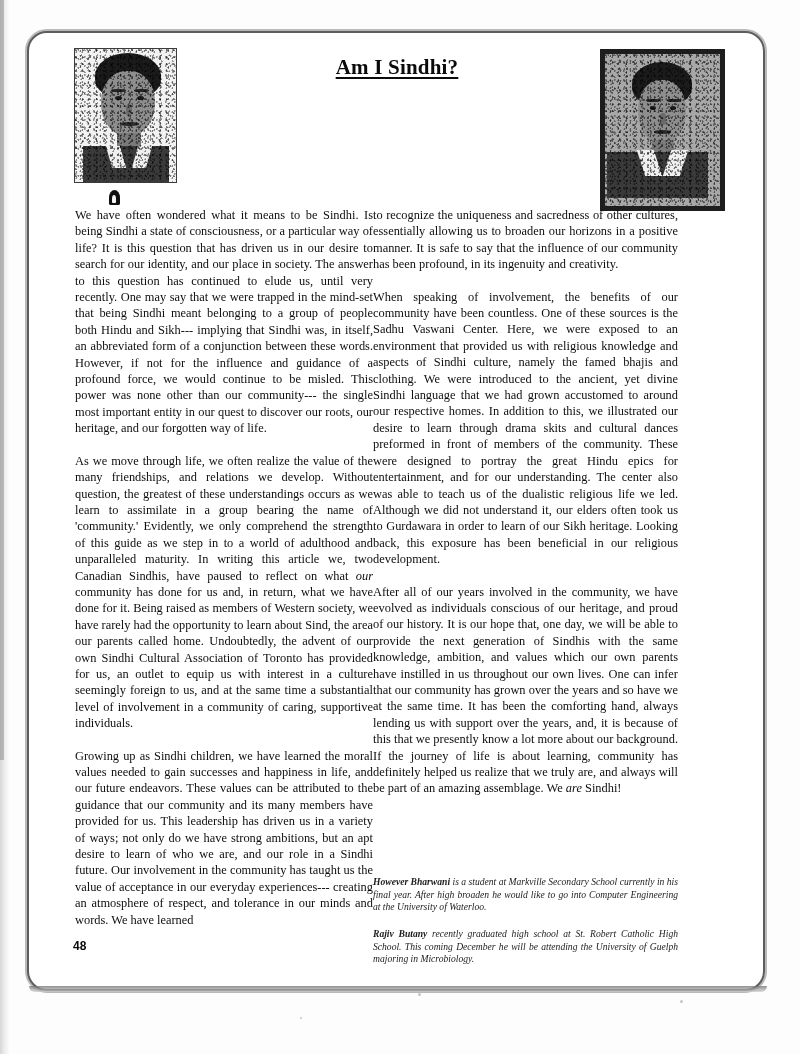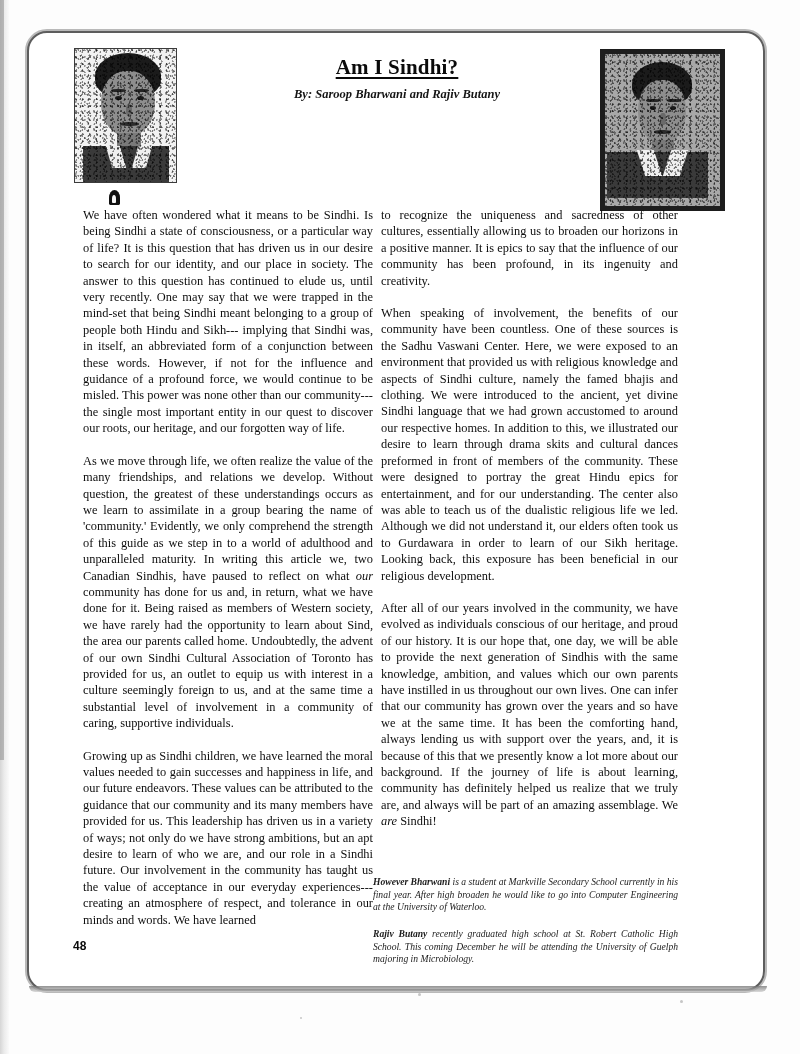--- a/index.html
+++ b/index.html
@@ -171,21 +171,21 @@
     top: 176px;
     width: 298px;
     font-size: 12.4px;
     line-height: 16.4px;
     text-align: justify;
     color: #0d0d0d;
   }
   #col-left  { left: 48px; }
   #col-right { left: 346px; width: 305px; }
 
-  .para { margin: 0 0 16px 8px; }
+  .para { margin: 0 0 16px 0; }
   .para:last-child { margin-bottom: 0; }
   em { }
 
   
   .bio {
     position: absolute;
     left: 346px;
     width: 305px;
     font-size: 9.6px;
     line-height: 12.6px;
@@ -267,31 +267,30 @@
         <div class="neck" style="left:47px; top:86px; width:22px; height:16px;"></div>
         <div class="shirt" style="left:2px;  top:98px; width:101px; height:46px;"></div>
         <div class="collarL" style="left:36px; top:96px; width:17px; height:26px; transform:skewX(18deg);"></div>
         <div class="collarR" style="left:62px; top:96px; width:17px; height:26px; transform:skewX(-18deg);"></div>
         <div class="noise"></div>
       </div>
     </div>
 
     <div id="headline">
       <h1 id="article-title">Am I Sindhi?</h1>
-      <div id="article-byline">By: Saroop Bharwani and Rajiv Butany</div>
     </div>
 
     <div class="column" id="col-left">
       <p class="para">We have often wondered what it means to be Sindhi. Is being Sindhi a state of consciousness, or a particular way of life?  It is this question that has driven us in our desire to search for our identity, and our place in society.  The answer to this question has continued to elude us, until very recently.  One may say that we were trapped in the mind-set that being Sindhi meant belonging to a group of people both Hindu and Sikh--- implying that Sindhi was, in itself, an abbreviated form of a conjunction between these words.    However, if not for the influence and guidance of a profound force, we would continue to be misled.   This power was none other than our community--- the single most important entity in our quest to discover our roots, our heritage, and our forgotten way of life.</p>
       <p class="para"><span>As we move through life, we often realize the value of the many friendships, and relations we develop. Without question, the greatest of these understandings occurs as we learn to assimilate in a group bearing the name of 'community.'  Evidently, we only comprehend the strength of this guide as we step in to a world of adulthood and unparalleled maturity.    In writing this article we, two Canadian Sindhis, have paused to reflect on what <em>our</em> community has done for us and, in return, what we have done for it.   Being raised as members of Western society, we have rarely had the opportunity to learn about Sind, the area our parents called home. Undoubtedly, the advent of our own Sindhi Cultural Association of Toronto has provided for us, an outlet to equip us with interest in a culture seemingly foreign to us, and at the same time a substantial level of involvement in a community of caring, supportive individuals.</span></p>
       <p class="para">Growing up as Sindhi children, we have learned the moral values needed to gain successes and happiness in life, and our future endeavors.  These values can be attributed to the guidance that our community and its many members have provided for us.   This leadership has driven us in a variety of ways; not only do we have strong ambitions, but an apt desire to learn of who we are, and our role in a Sindhi future.  Our involvement in the community has taught us the value of acceptance in our everyday experiences--- creating an atmosphere of respect, and tolerance in our minds and words.  We have learned</p>
     </div>
 
     <div class="column" id="col-right">
-      <p class="para">to recognize the uniqueness and sacredness of other cultures, essentially allowing us to broaden our horizons in a positive manner.  It is epics to say that the influence of our community has been profound, in its ingenuity and creativity.</p>
+      <p class="para">to recognize the uniqueness and sacredness of other cultures, essentially allowing us to broaden our horizons in a positive manner.  It is safe to say that the influence of our community has been profound, in its ingenuity and creativity.</p>
       <p class="para">When speaking of involvement, the benefits of our community have been countless.   One of these sources is the Sadhu Vaswani Center.  Here, we were exposed to an environment that provided us with religious knowledge and aspects of Sindhi culture, namely the famed bhajis and clothing.   We were introduced to the ancient, yet divine Sindhi language that we had grown accustomed to around our respective homes.  In addition to this, we illustrated our desire to learn through drama skits and cultural dances preformed in front of members of the community.    These were designed to portray the great Hindu epics for entertainment, and for our understanding.  The center also was able to teach us of the dualistic religious life we led.  Although we did not understand it, our elders often took us to Gurdawara in order to learn of our Sikh heritage. Looking back, this exposure has been beneficial in our religious development.</p>
       <p class="para">After all of our years involved in the community, we have evolved as individuals conscious of our heritage, and proud of our history. It is our hope that, one day, we will be able to provide the next generation of Sindhis with the same knowledge, ambition, and values which our own parents have instilled in us throughout our own lives.  One can infer that our community has grown over the years and so have we at the same time.  It has been the comforting hand, always lending us with support over the years, and, it is because of this that we presently know a lot more about our background.   If the journey of life is about learning, community has definitely helped us realize that we truly are, and always will be part of an amazing assemblage.  We <em>are</em> Sindhi!</p>
     </div>
 
     <div class="bio" id="bio-1">
       <b>However Bharwani</b><span> is a student at Markville Secondary School currently in his final year. After high broaden he would like to go into Computer Engineering at the University of Waterloo.</span>
     </div>
     <div class="bio" id="bio-2">
       <b>Rajiv Butany</b><span> recently graduated high school at St. Robert Catholic High School. This coming December he will be attending the University of Guelph majoring in Microbiology.</span>
     </div>

